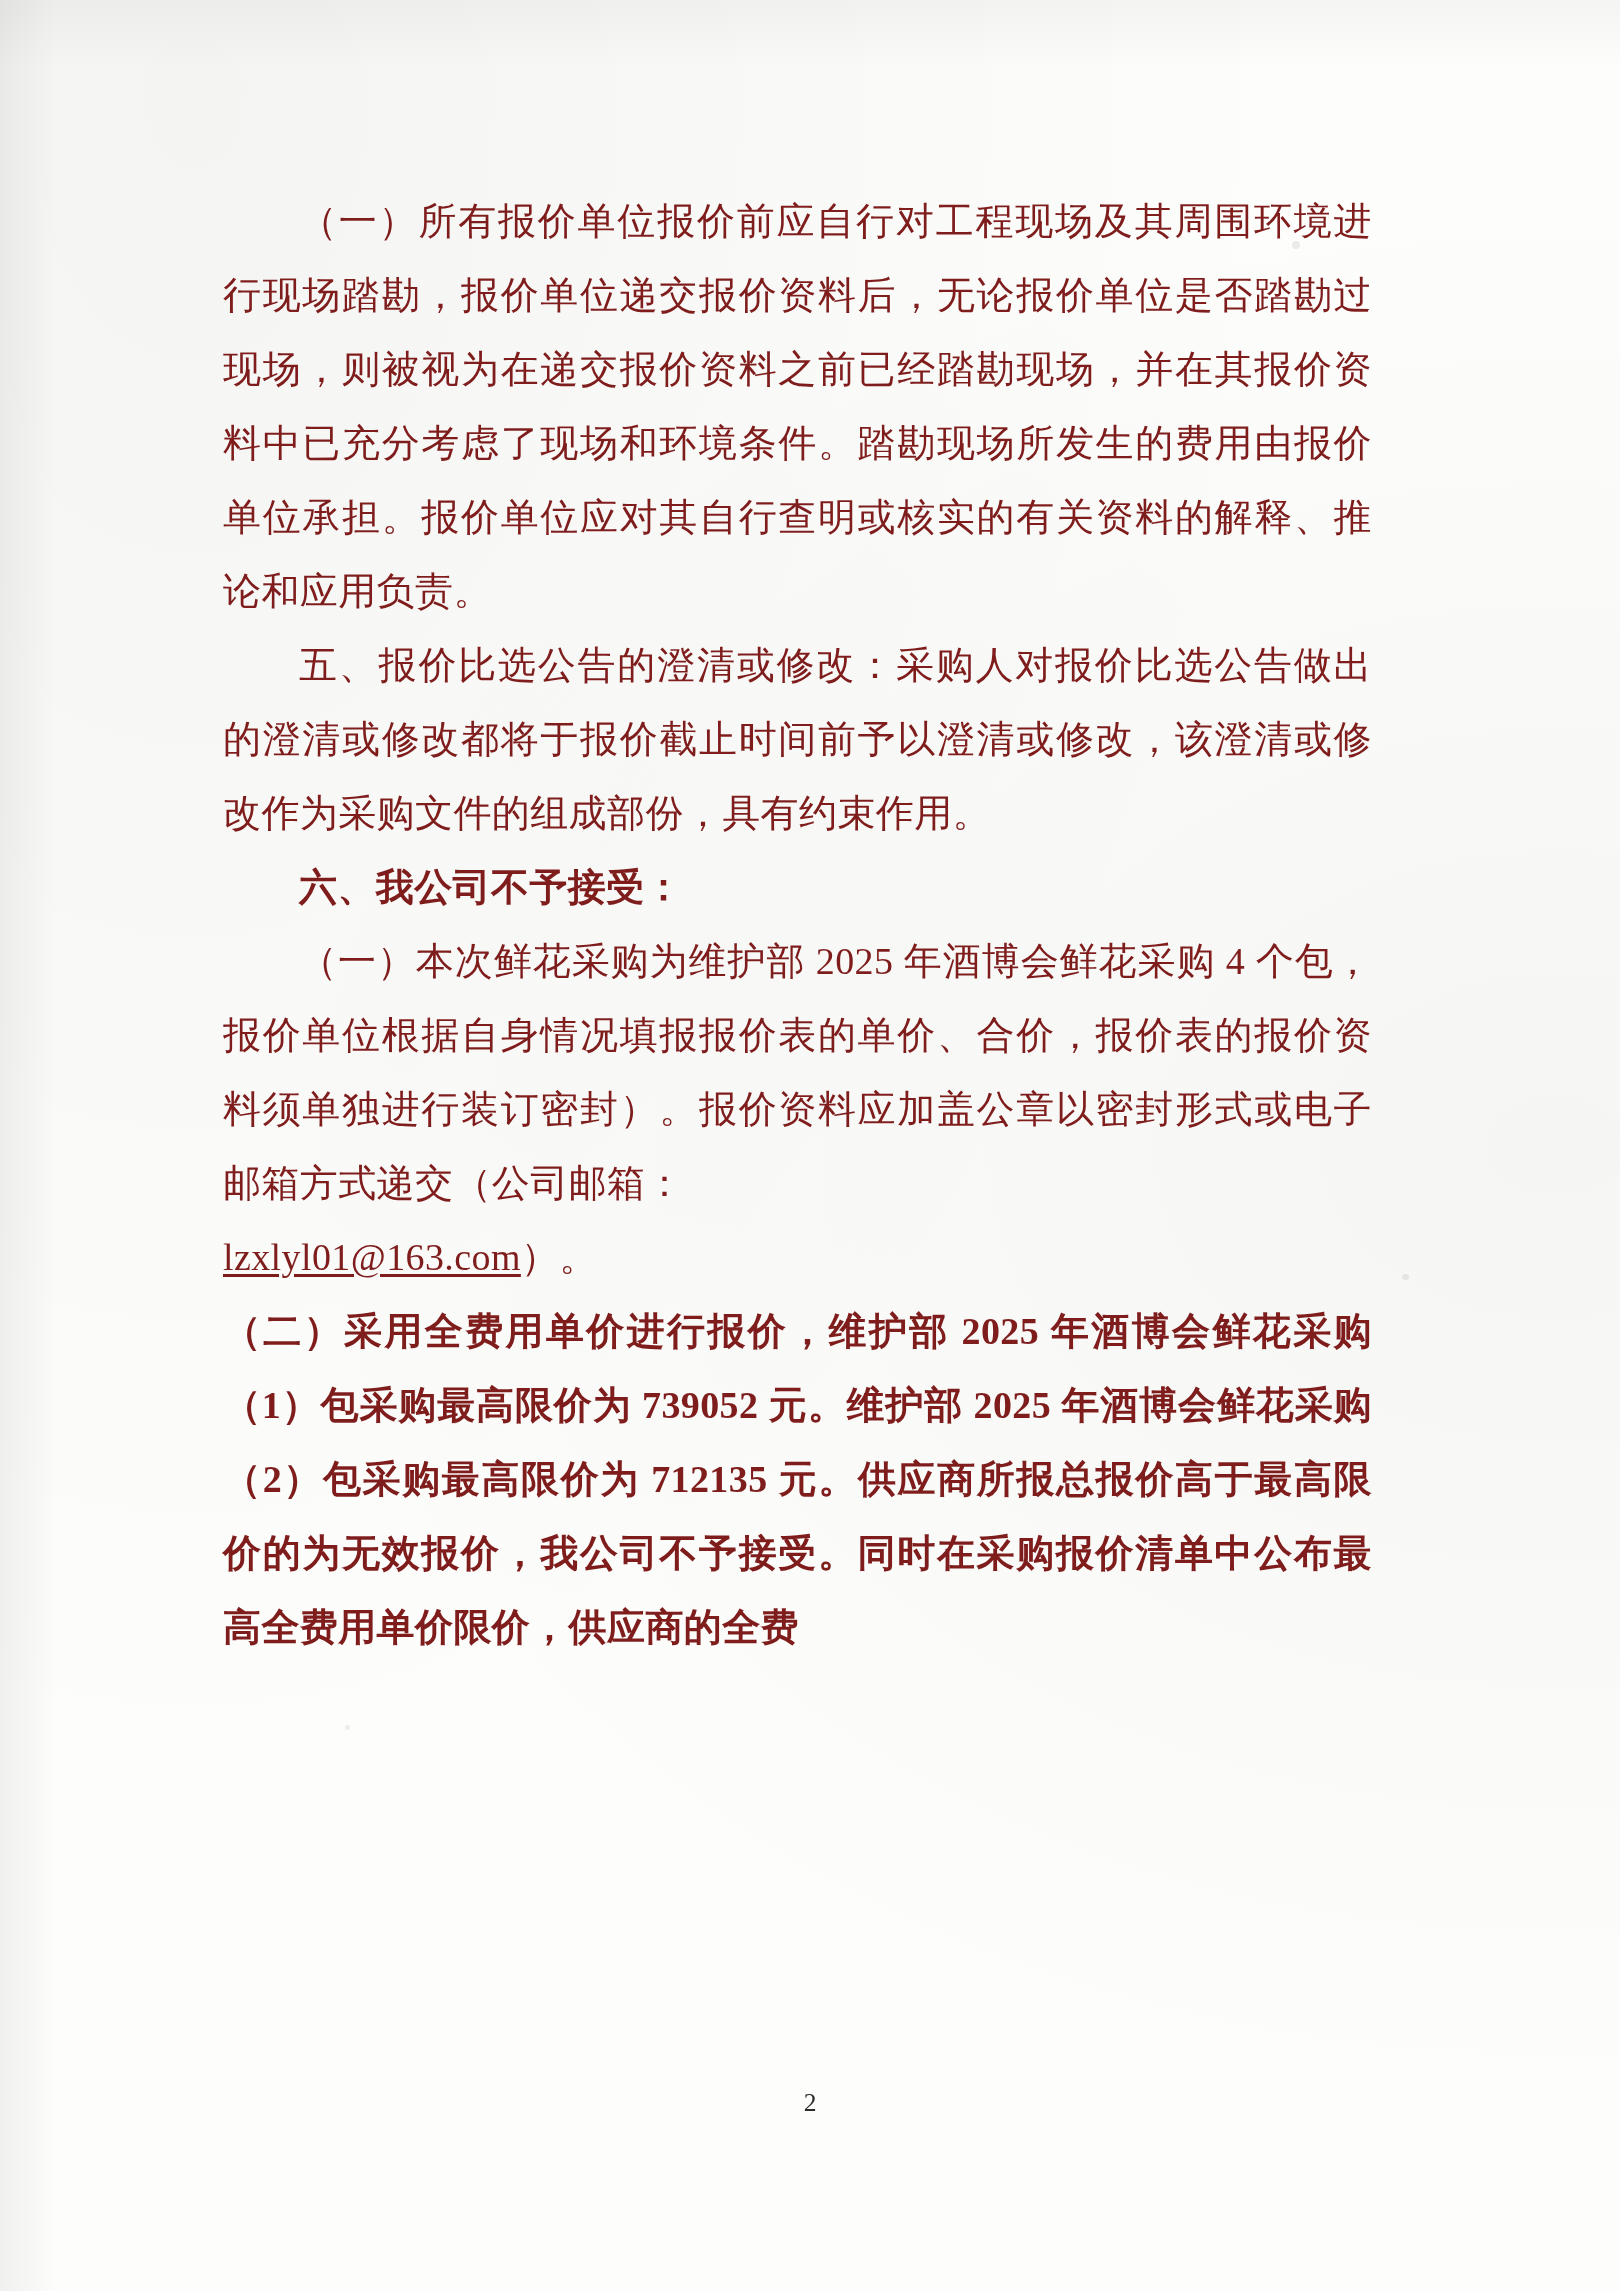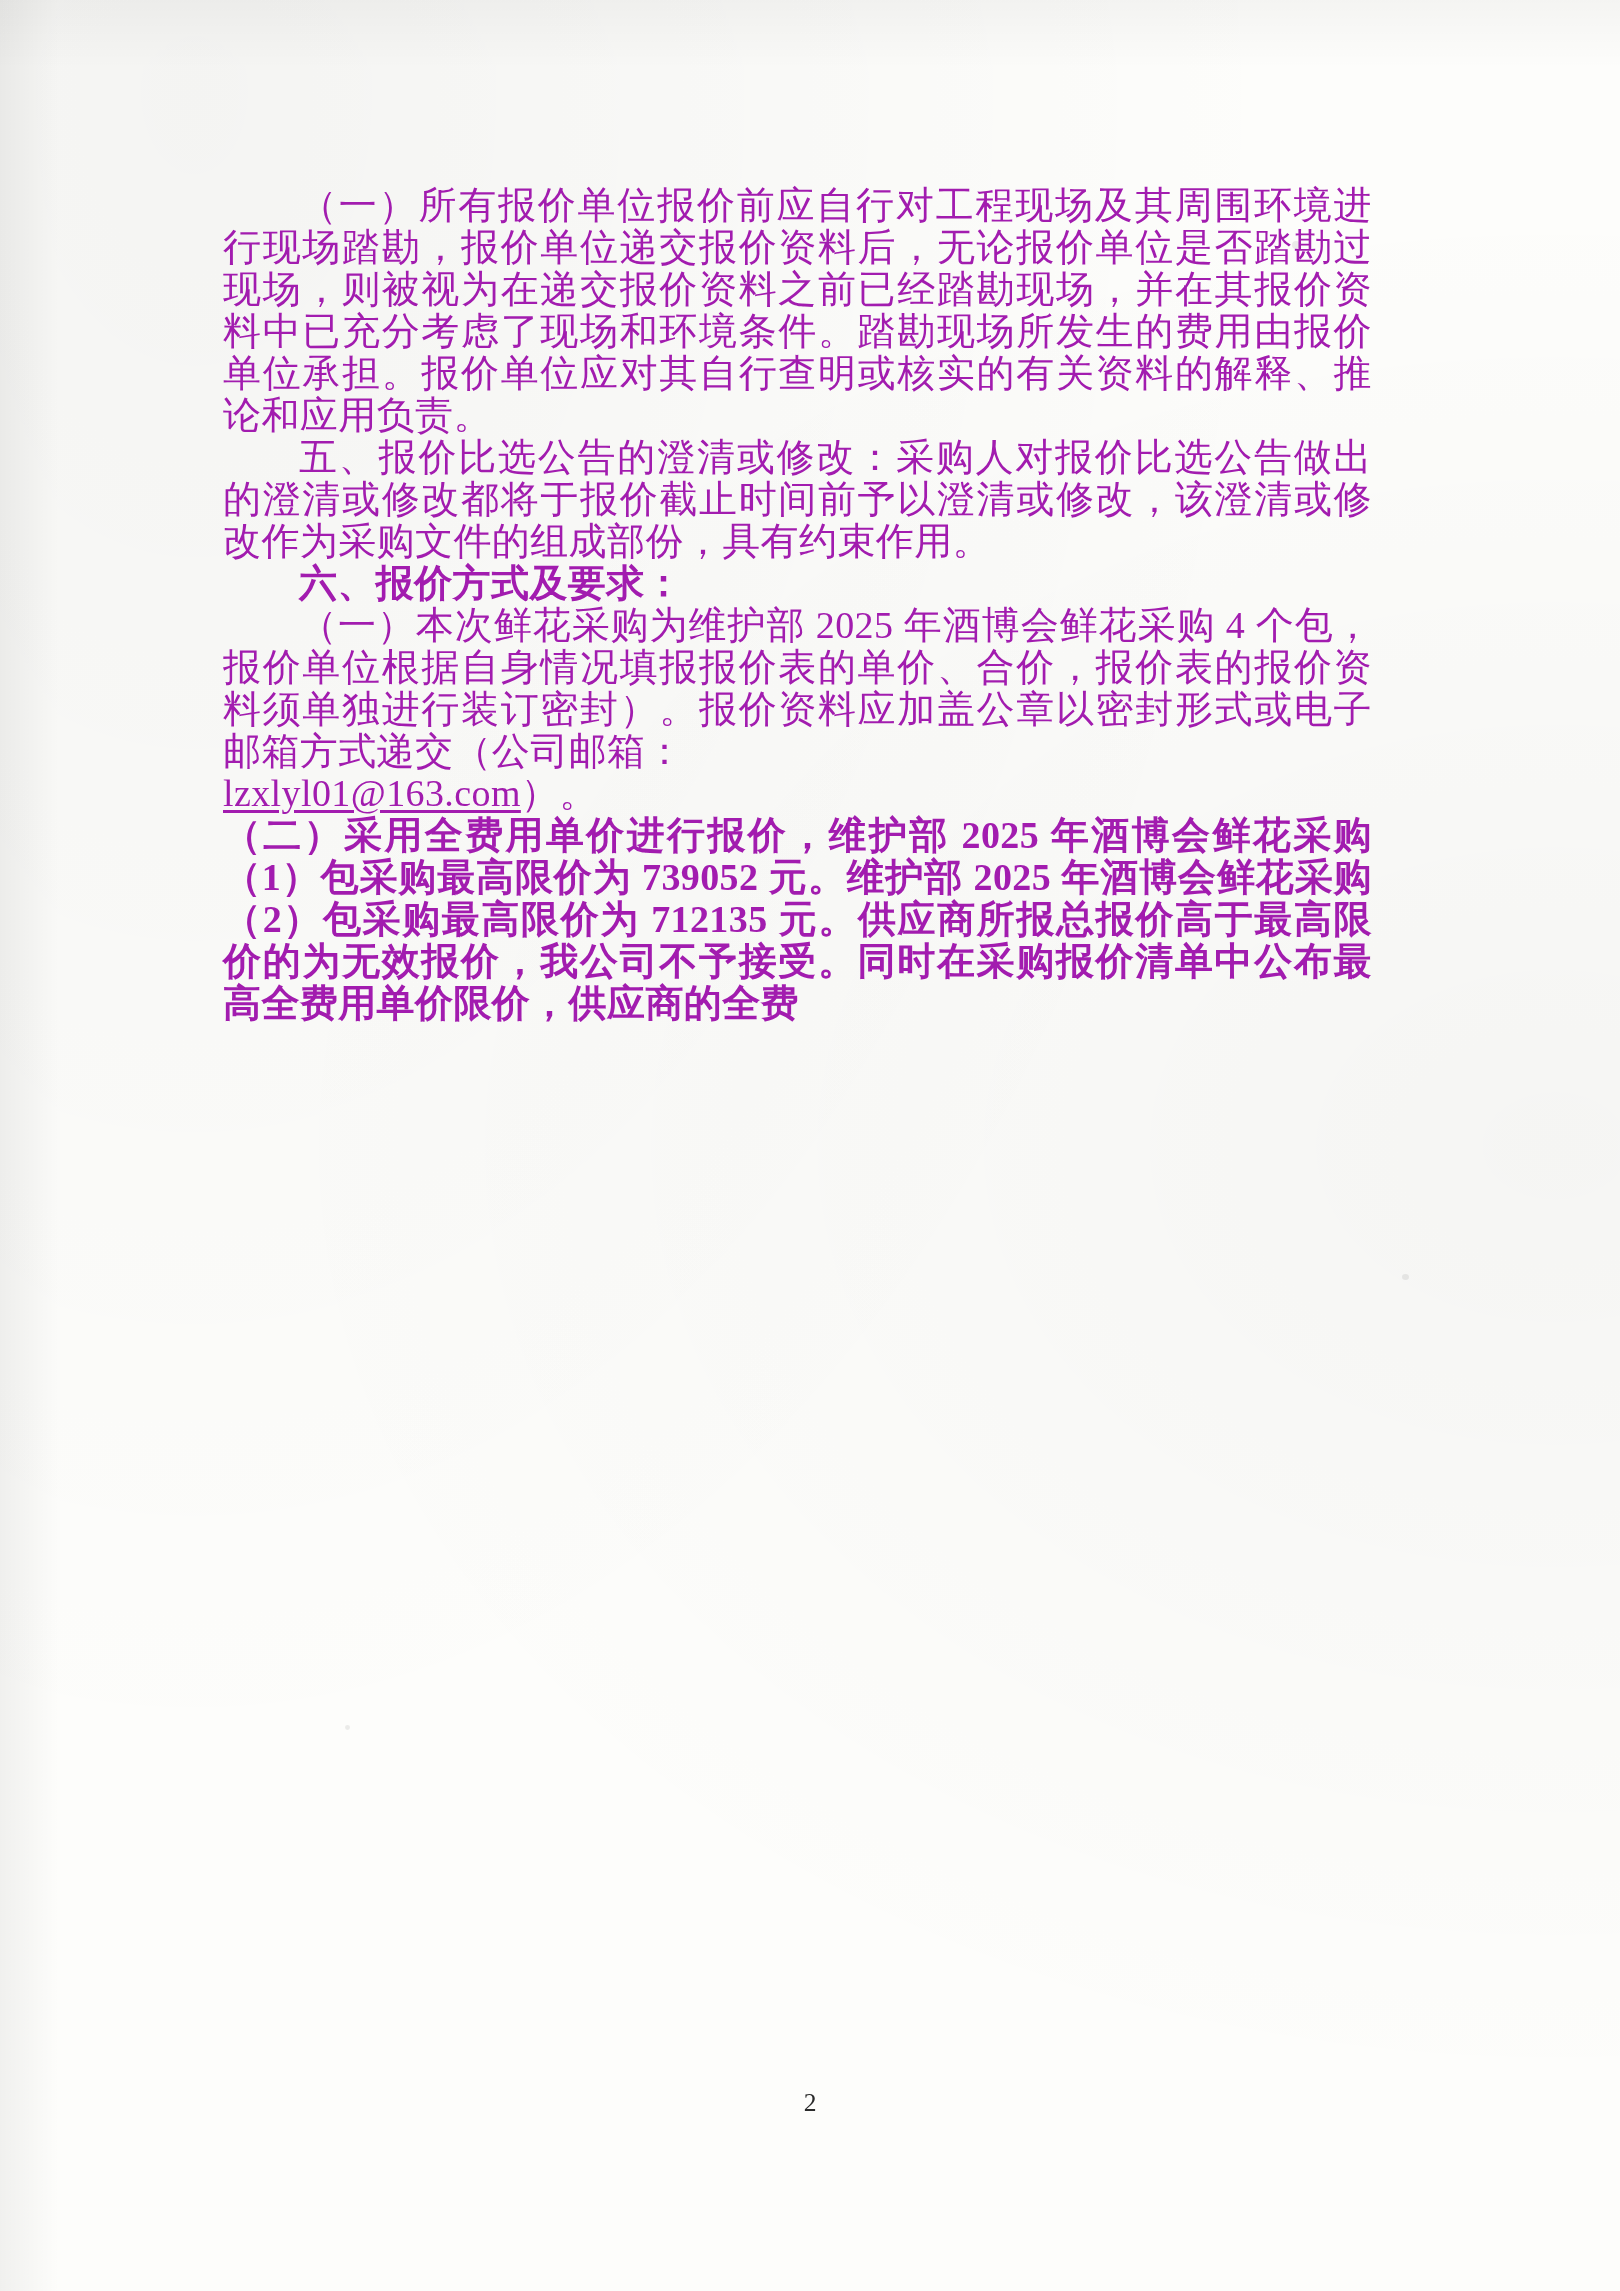--- a/index.html
+++ b/index.html
@@ -31,25 +31,25 @@
   }
   .body-area {
     position: absolute;
     left: 223px;
     top: 184px;
     width: 1149px;
   }
   p {
     margin: 0 0 0 0;
     font-size: 38px;
-    line-height: 42px;
+    line-height: 74px;
     text-align: justify;
     text-justify: inter-ideograph;
     letter-spacing: 0.4px;
-    color: #a21caf;
+    color: #7f1d1d;
   }
   .indent {
     text-indent: 76px;
   }
   .noindent {
     text-indent: 0;
   }
   .bold {
     font-weight: bold;
   }
@@ -88,21 +88,21 @@
   <div class="speck" style="left:1402px; top:1274px; width:6.9px; height:5.9px;"></div>
   <div class="speck" style="left:345px; top:1725px; width:4.9px; height:4.9px;"></div>
 
   <div class="body-area">
 
     <p class="indent">（一）所有报价单位报价前应自行对工程现场及其周围环境进行现场踏勘，报价单位递交报价资料后，无论报价单位是否踏勘过现场，则被视为在递交报价资料之前已经踏勘现场，并在其报价资料中已充分考虑了现场和环境条件。踏勘现场所发生的费用由报价单位承担。报价单位应对其自行查明或核实的有关资料的解释、推论和应用负责。</p>
 
 
     <p class="indent">五、报价比选公告的澄清或修改：采购人对报价比选公告做出的澄清或修改都将于报价截止时间前予以澄清或修改，该澄清或修改作为采购文件的组成部份，具有约束作用。</p>
 
-    <p class="heading">六、报价方式及要求：</p>
+    <p class="heading">六、我公司不予接受：</p>
 
     <p class="indent">（一）本次鲜花采购为维护部 2025 年酒博会鲜花采购 4 个包，报价单位根据自身情况填报报价表的单价、合价，报价表的报价资料须单独进行装订密封）。报价资料应加盖公章以密封形式或电子邮箱方式递交（公司邮箱：</p>
 
     <p class="noindent"><span class="email">lzxlyl01@163.com</span><span>）。</span></p>
 
     <p class="noindent bold">（二）采用全费用单价进行报价，维护部 2025 年酒博会鲜花采购（1）包采购最高限价为 739052 元。维护部 2025 年酒博会鲜花采购（2）包采购最高限价为 712135 元。供应商所报总报价高于最高限价的为无效报价，我公司不予接受。同时在采购报价清单中公布最高全费用单价限价，供应商的全费</p>
 
   </div>
 
   <div class="page-number">2</div>

